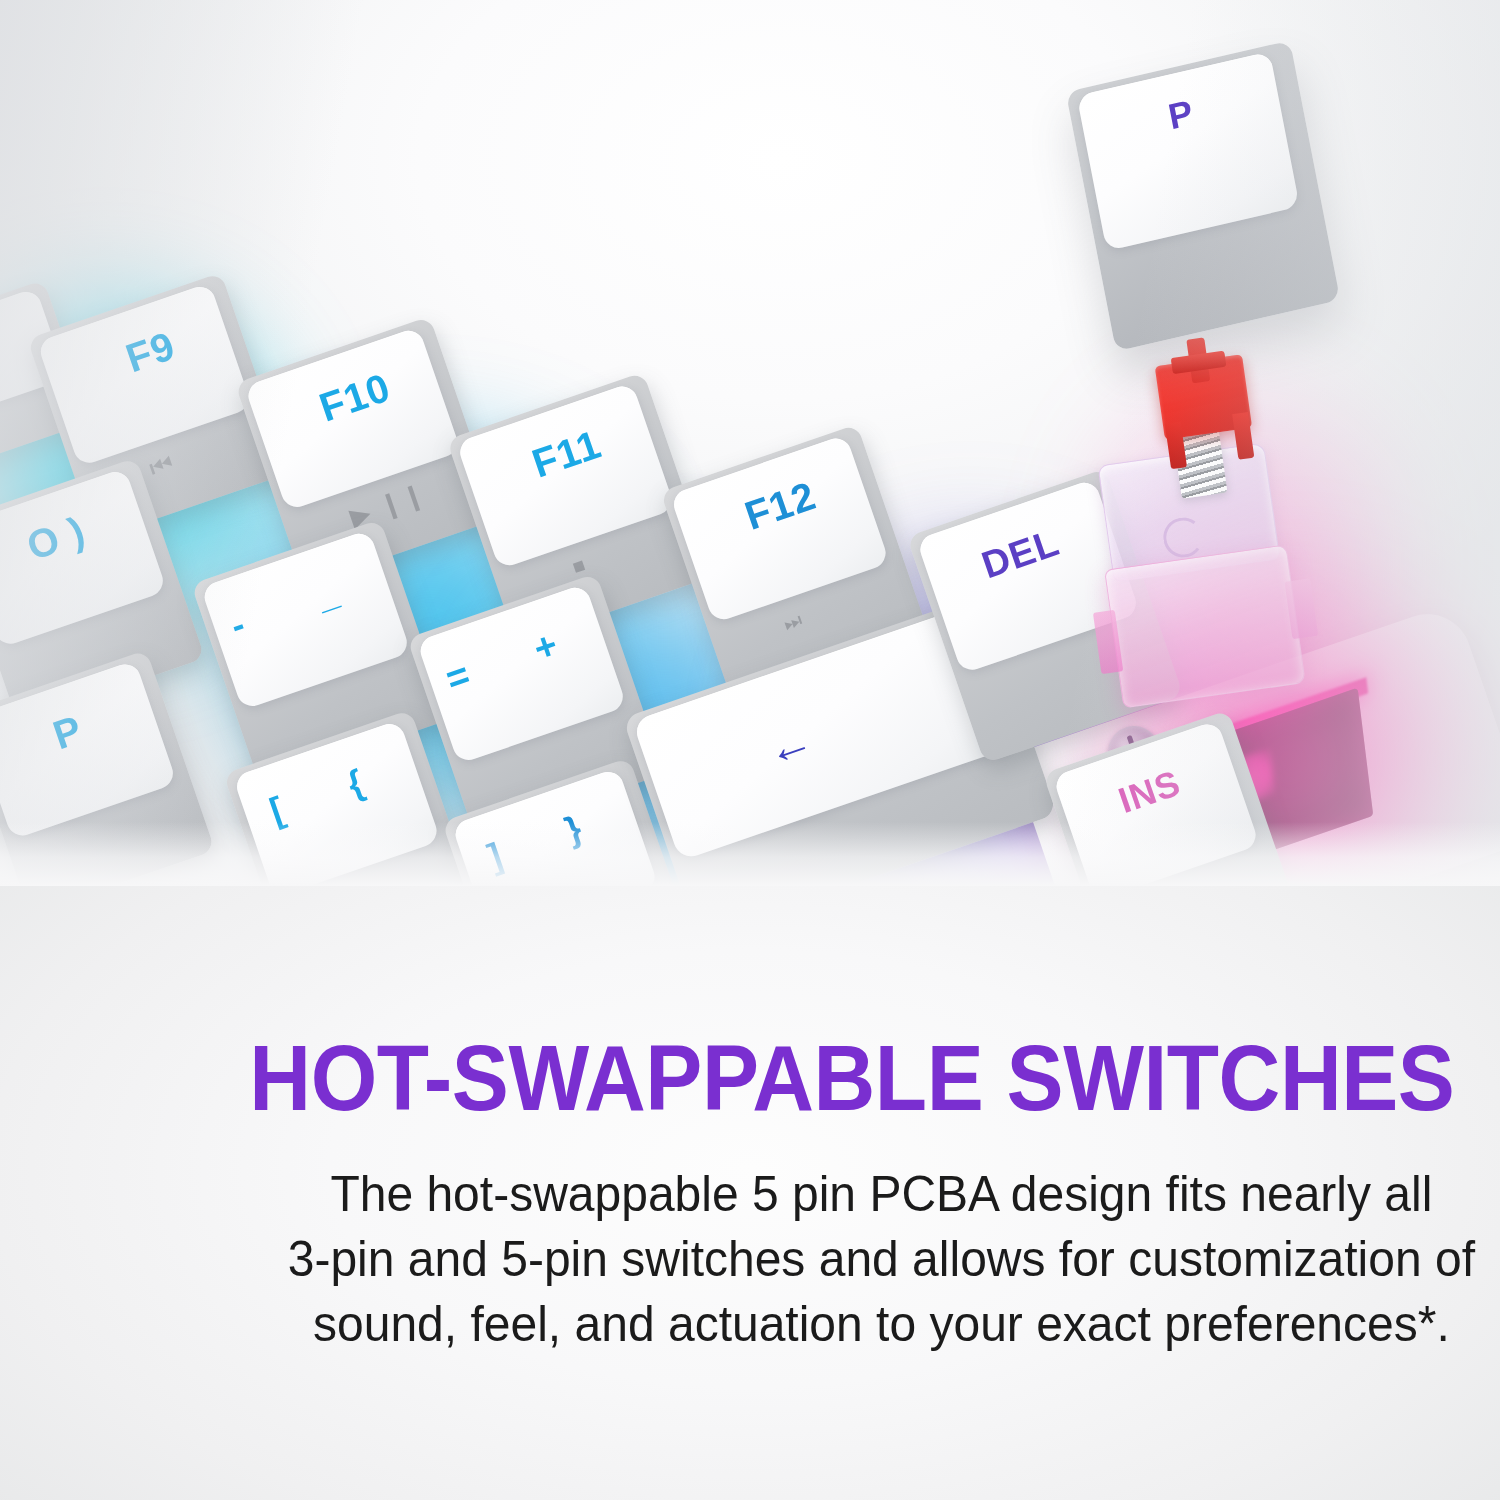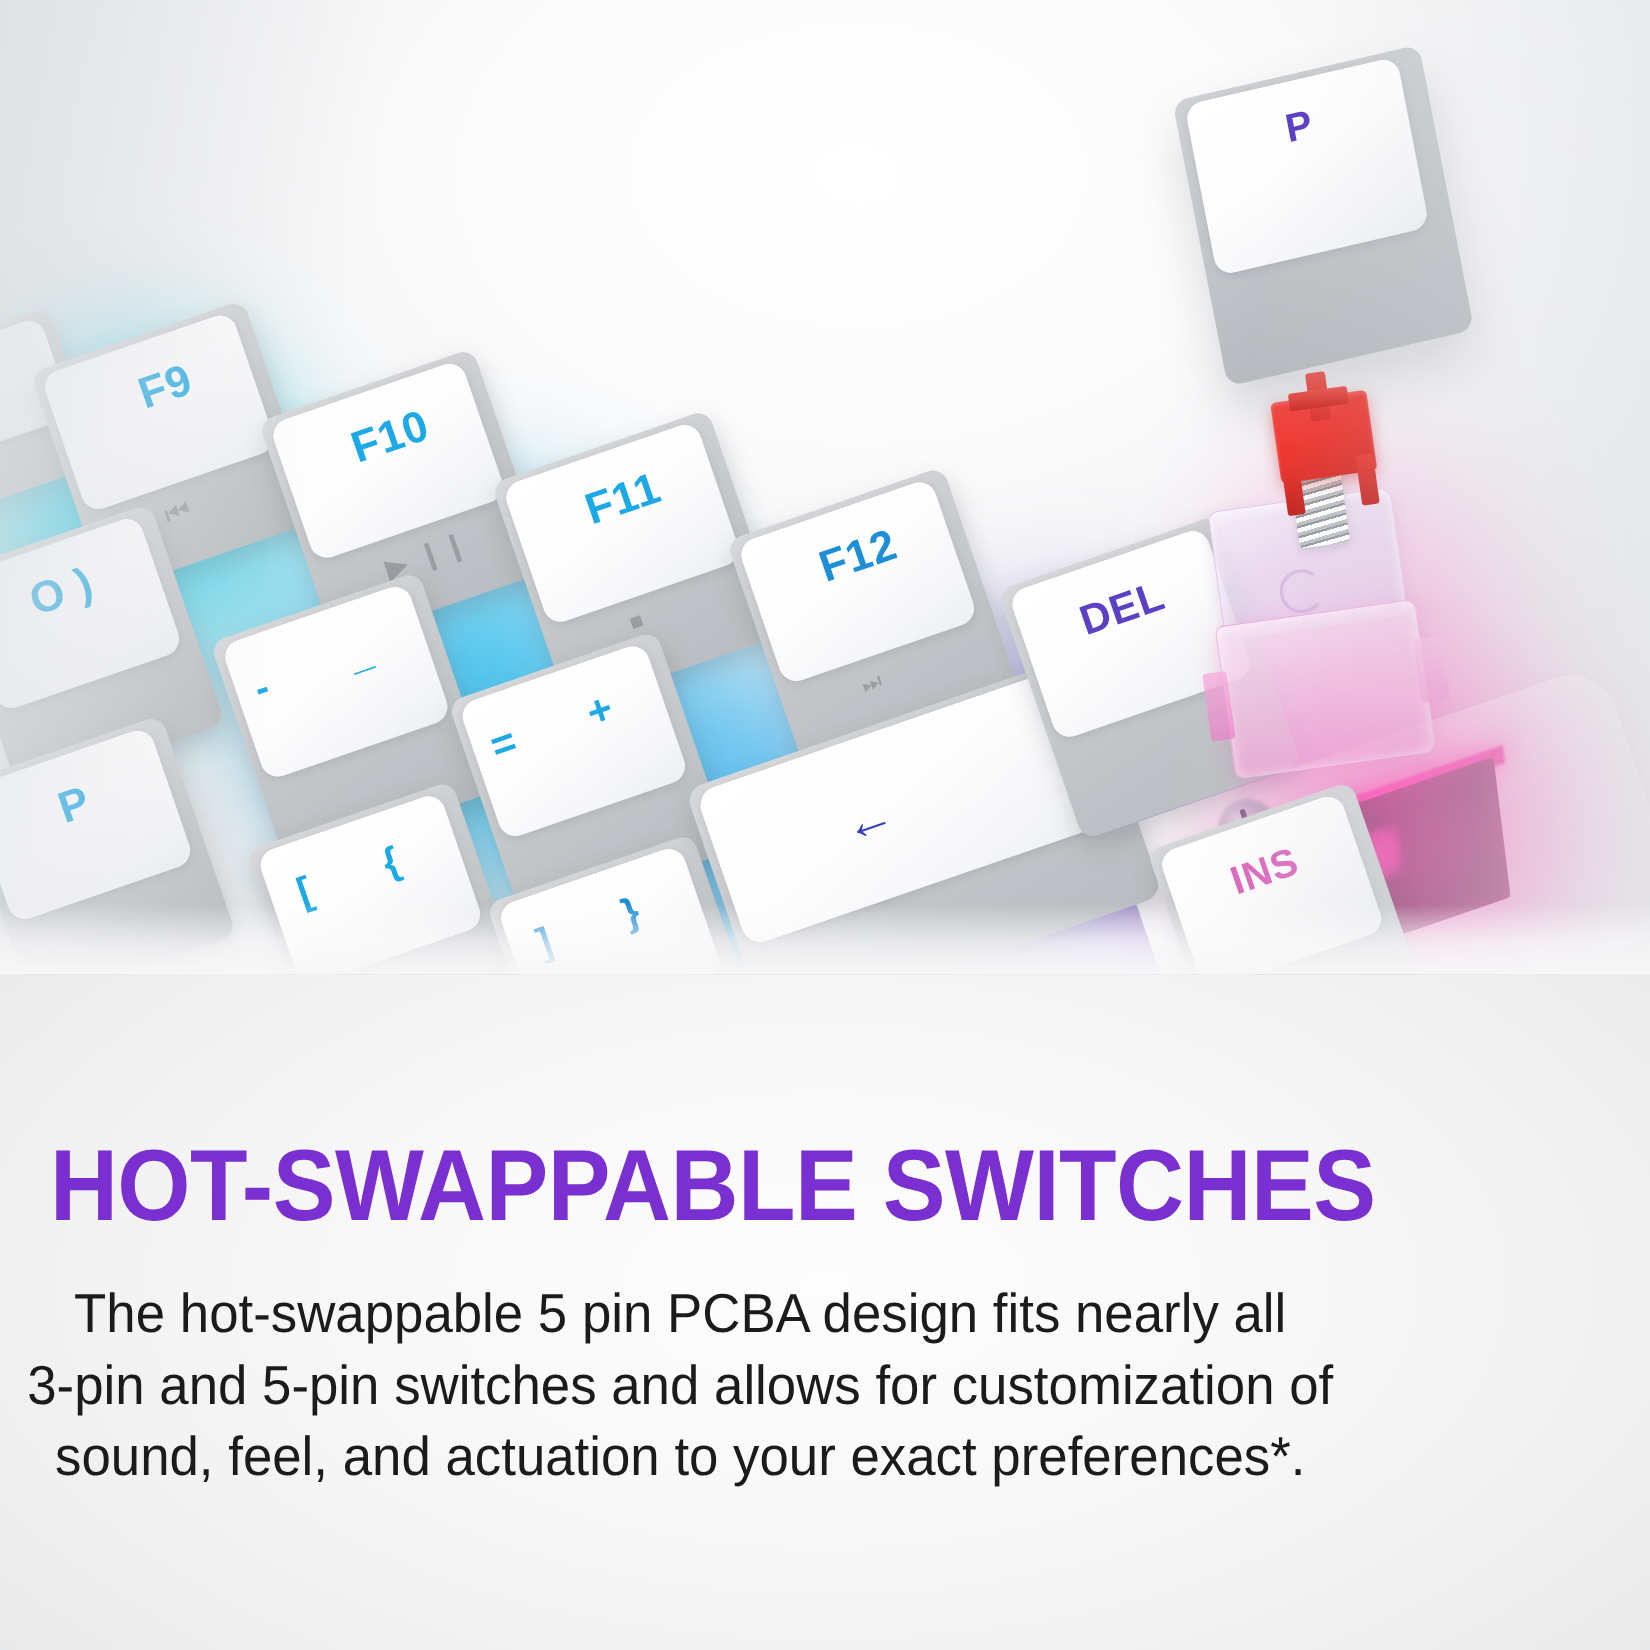--- a/index.html
+++ b/index.html
@@ -248,21 +248,21 @@
   .photo-bottom-fade {
     position:absolute; left:0; bottom:0; width:100%; height:64px;
     background:linear-gradient(180deg, rgba(255,255,255,0) 0%, rgba(250,250,251,.7) 55%, #f7f7f8 100%);
   }
 
   
   .panel {
     position:absolute; left:0; top:886px; width:1500px; height:614px;
     background:
       radial-gradient(ellipse 1000px 520px at 50% 46%, #fdfdfd 0%, #f8f8f9 42%, #f0f0f1 76%, #e8e9ea 100%);
-    display:flex; flex-direction:column; align-items:flex-start;
+    display:flex; flex-direction:column; align-items:flex-end;
   }
   .headline {
     margin-top:146px;
     color:#7A2FD0;
     font-size:92px;
     font-weight:700;
     letter-spacing:-0.5px;
     line-height:1;
     transform:scaleX(.93);
     text-align:center;

